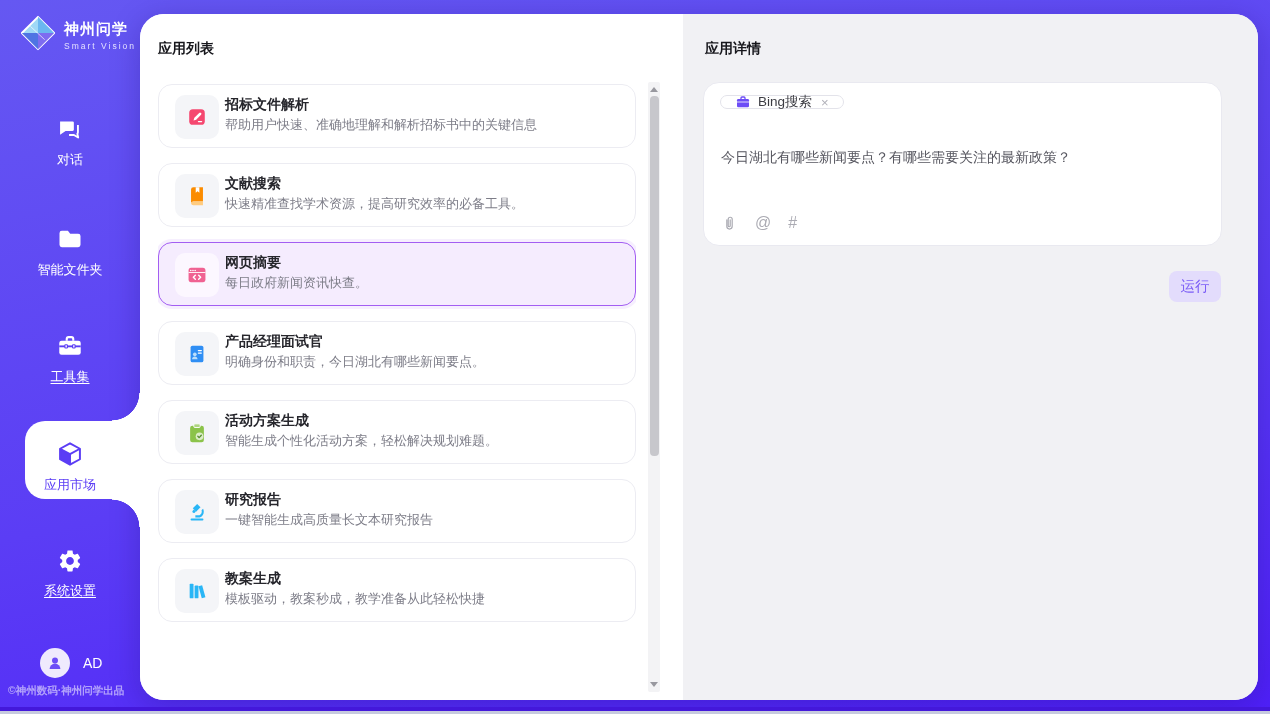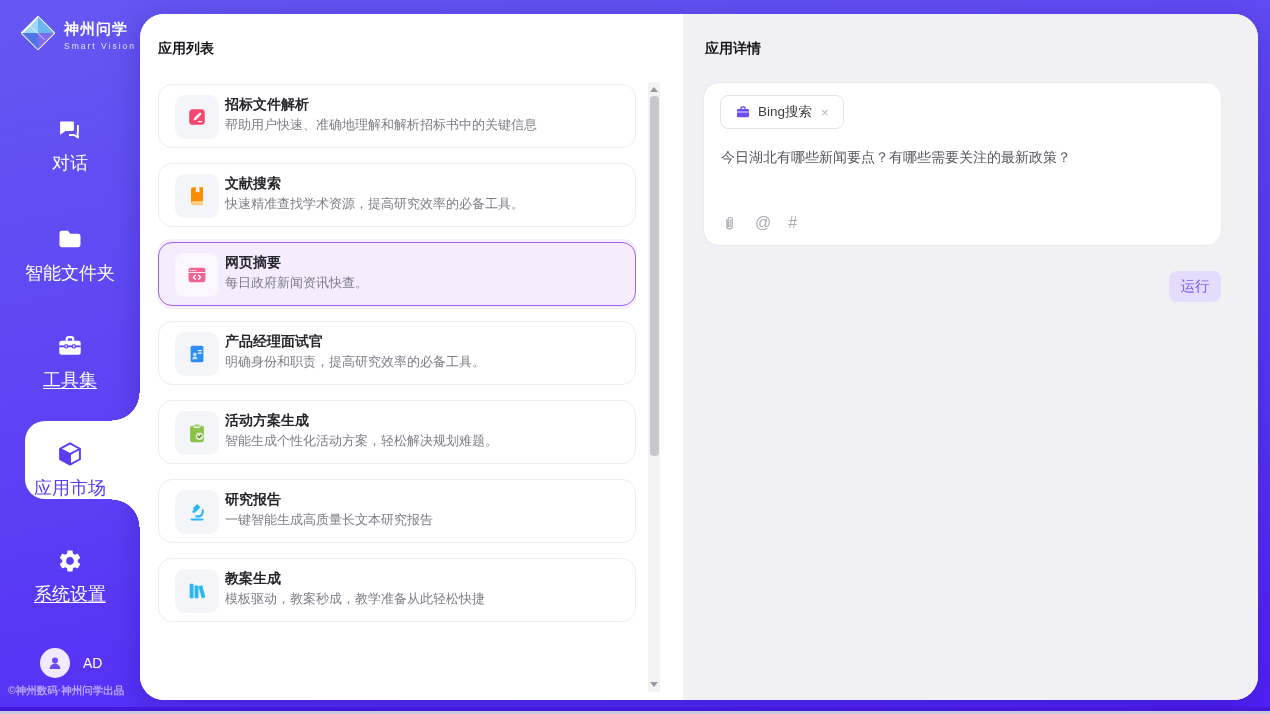--- a/index.html
+++ b/index.html
@@ -9,21 +9,21 @@
     font-family:"Liberation Sans", sans-serif;
     background:linear-gradient(168deg,#6558f2 0%, #5b3df5 55%, #4f20f8 100%);
   }
   
   .sidebar { position:absolute; left:0; top:0; width:140px; height:714px; z-index:2; }
   .logo { position:absolute; left:19px; top:14px; display:flex; align-items:center; gap:7px; }
   .logo-txt .logo-name { color:#fff; font-size:15px; font-weight:bold; letter-spacing:1px;text-align:right; }
   .logo-txt .logo-sub { color:#e4e1ff; font-size:8.5px; letter-spacing:2px; margin-top:2px; }
   .nav-item { position:absolute; left:0; width:140px; text-align:center; cursor:pointer; }
   .nav-item .nav-icon { position:relative; z-index:1; display:inline-block; width:28px; height:28px; }
-  .nav-label { position:relative; z-index:1; display:block; margin-top:4px; font-size:18px; color:#ffffff; }
+  .nav-label { position:relative; z-index:1; display:block; margin-top:4px; font-size:13px; color:#ffffff; }
   .nav-label.u { text-decoration:underline; text-underline-offset:2px; }
   .nav-item.active .nav-label { color:#5b3df5; }
   .ni-1{top:115px}.ni-2{top:225px}.ni-3{top:332px}.ni-4{top:440px}.ni-5{top:548px}
   .bump { position:absolute; left:25px; top:-19px; width:115px; height:78px;
           background:#ffffff; border-radius:20px 0 0 20px; z-index:0; }
   .bump::before { content:""; position:absolute; right:0; top:-28px; width:28px; height:28px;
           background:radial-gradient(circle 28px at 0 0, rgba(255,255,255,0) 27px, #ffffff 27.6px); }
   .bump::after  { content:""; position:absolute; right:0; bottom:-28px; width:28px; height:28px;
           background:radial-gradient(circle 28px at 0 100%, rgba(255,255,255,0) 27px, #ffffff 27.6px); }
   .user { position:absolute; left:40px; top:648px; display:flex; align-items:center; gap:13px; cursor:pointer; }
@@ -49,21 +49,21 @@
   
   .scrollbar { position:absolute; right:23px; top:68px; width:12px; height:610px; background:#f3f3f5; border-radius:2px; }
   .sb-up, .sb-down { position:absolute; left:2px; width:0; height:0; border-left:4px solid transparent; border-right:4px solid transparent; cursor:pointer; }
   .sb-up { top:5px; border-bottom:5px solid #98989f; }
   .sb-down { bottom:5px; border-top:5px solid #98989f; }
   .sb-thumb { position:absolute; left:1.5px; top:14px; width:9px; height:360px; background:#c7c7cc; border-radius:4px; cursor:pointer; }
   
   .detail-panel { position:relative; flex:1; background:#f1f1f4; }
   .prompt-card { position:absolute; left:20px; top:68px; width:519px; height:164px;
                  background:#fff; border:1px solid #e9e9f0; border-radius:16px; }
-  .tool-tag { position:absolute; left:16px; top:12px; height:34px; display:inline-flex; align-items:center;
+  .tool-tag { position:absolute; left:16px; top:12px; height:14px; display:inline-flex; align-items:center;
               gap:7px; padding:0 14px; background:#fff; border:1px solid #e3e3ea; border-radius:8px; cursor:pointer; }
   .tool-tag .tag-label { font-size:13.5px; color:#3c3c43; }
   .tag-close { font-size:13px; color:#b0b0b8; margin-left:2px; cursor:pointer; }
   .prompt-text { position:absolute; left:17px; top:66px; right:18px; font-size:14px; color:#55555e; cursor:text; }
   .prompt-toolbar { position:absolute; left:17px; bottom:13px; display:flex; align-items:center; gap:17px; color:#ababb3; }
   .tb-ico { display:inline-flex; align-items:center; cursor:pointer; font-size:16px; color:#ababb3; }
   .run-btn { position:absolute; right:37px; top:257px; width:52px; height:31px; border:none; border-radius:8px;
              background:#e3dcfc; color:#7c5ef6; font-size:14.5px; cursor:pointer; font-family:inherit; }
   
   .strip-dark { position:absolute; left:0; right:0; bottom:3px; height:4px; background:#4418da; z-index:3; }
@@ -203,21 +203,21 @@
       <div class="app-card">
         <span class="app-icon">
           <svg width="22" height="22" viewBox="0 0 24 24">
             <rect x="5" y="3" width="14" height="18" rx="2" fill="#2f8ef4"></rect>
             <path d="M13.5 8.2h3.2M13.5 11h3.2" stroke="#ffffff" stroke-width="1.4" stroke-linecap="round"></path>
             <circle cx="9.6" cy="12.4" r="2" fill="#bbdefb"></circle>
             <path d="M6.6 17.6c0-1.7 1.3-3 3-3s3 1.3 3 3z" fill="#bbdefb"></path>
           </svg>
         </span>
         <div class="app-name">产品经理面试官</div>
-        <div class="app-desc">明确身份和职责，提高研究效率的必备工具。</div>
+        <div class="app-desc">明确身份和职责，今日湖北有哪些新闻要点。</div>
       </div>
 
 
       <div class="app-card">
         <span class="app-icon">
           <svg width="22" height="22" viewBox="0 0 24 24">
             <rect x="4.5" y="4" width="15" height="18" rx="2.5" fill="#8bc34a"></rect>
             <rect x="8.5" y="2" width="7" height="4" rx="1.2" fill="#aed581" stroke="#ffffff" stroke-width="1"></rect>
             <circle cx="14.8" cy="15.6" r="4.2" fill="#dcedc8"></circle>
             <path d="M12.9 15.6l1.4 1.4 2.4-2.6" stroke="#558b2f" stroke-width="1.4" fill="none" stroke-linecap="round" stroke-linejoin="round"></path>

